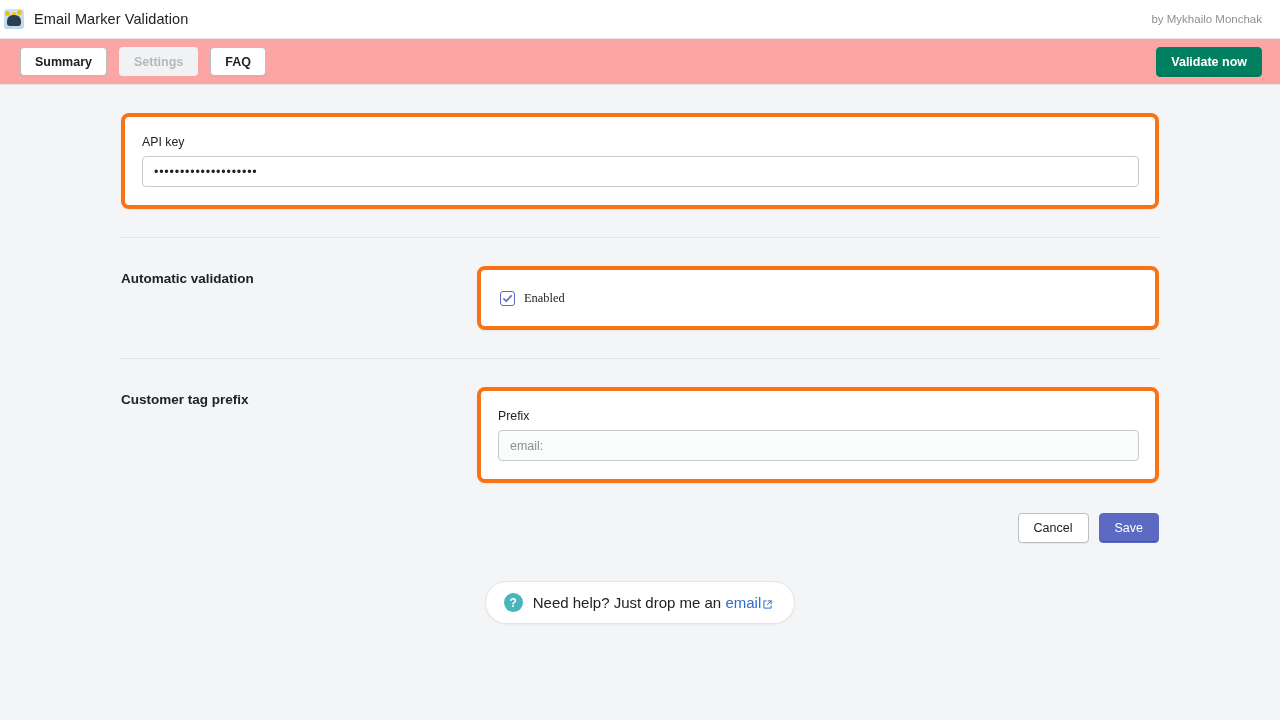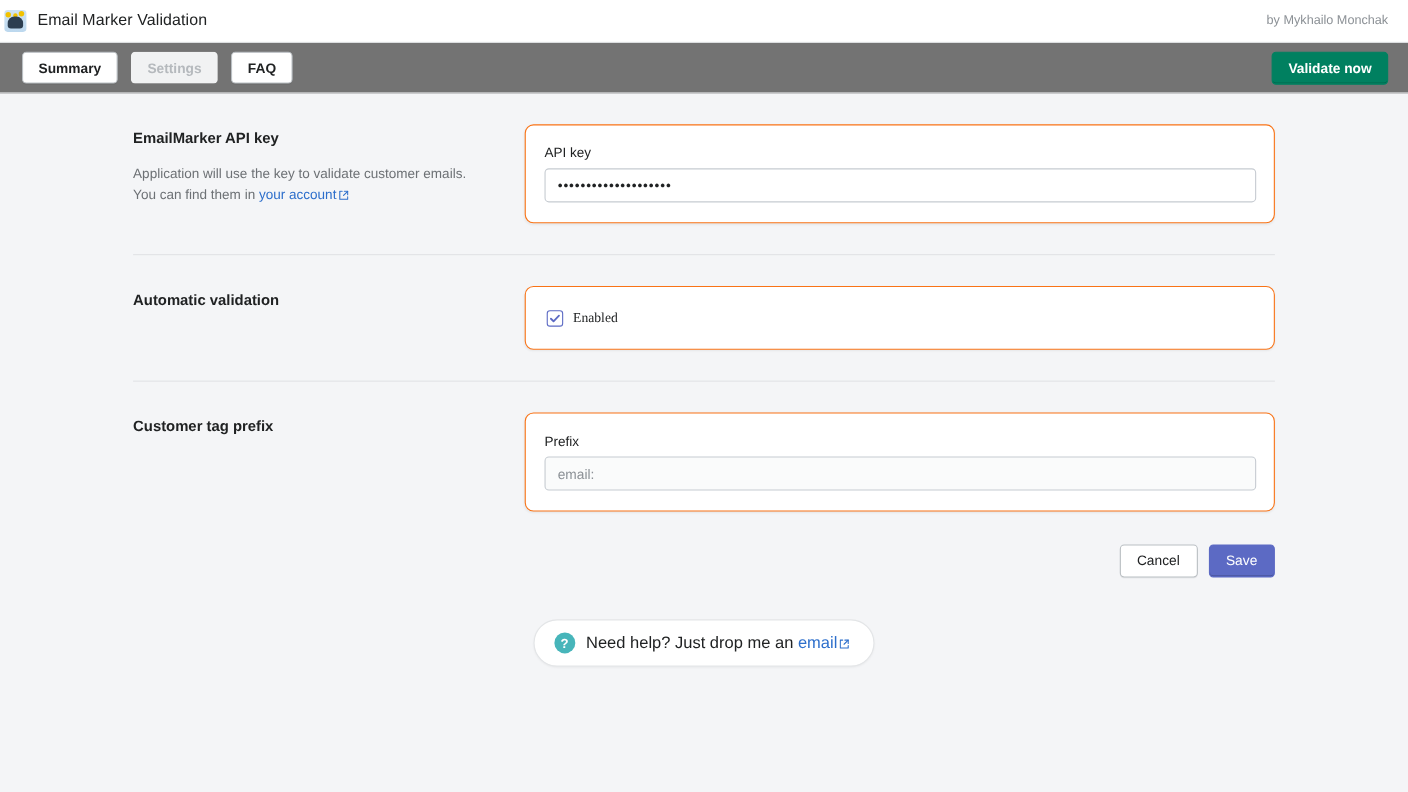--- a/index.html
+++ b/index.html
@@ -69,21 +69,21 @@
   }
   .app-author {
     margin-left: auto;
     font-size: 11.5px;
     color: #8c9196;
   }
 
   
   .tabbar {
     height: 46px;
-    background: #737373;
+    background: #fca5a5;
     display: flex;
     align-items: center;
     padding: 0 18px 0 20px;
     border-bottom: 1px solid #e1e3e5;
   }
   .tabs {
     display: flex;
     align-items: center;
     gap: 12px;
   }
@@ -168,21 +168,21 @@
   }
   .ext-icon {
     display: inline-block;
     vertical-align: -1px;
     margin-left: 2px;
   }
 
   .card {
     flex: 1;
     background: #ffffff;
-    border: 1px solid #f97316;
+    border: 4px solid #f97316;
     border-radius: 8px;
     box-shadow: 0 1px 2px rgba(0,0,0,0.06);
     padding: 18px 16px 18px 17px;
   }
 
   .field-label {
     font-size: 12.3px;
     color: #202223;
     margin-bottom: 7px;
   }
@@ -325,30 +325,20 @@
     <div class="tab disabled">Settings</div>
     <div class="tab">FAQ</div>
   </div>
   <div class="btn-primary-green">Validate now</div>
 </div>
 
 <div class="page">
   <div class="settings-wrap">
 
     <div class="section">
-      <div class="section-annotation">
-        <div class="section-title">EmailMarker API key</div>
-        <div class="section-desc"><span>Application will use the key to validate customer emails. You can find them in </span><a class="link">your account</a><span class="ext-icon">
-            <svg width="9" height="9" viewBox="0 0 10 10" fill="none" aria-hidden="true">
-              <path d="M3.4 1H1v8h8V6.6" stroke="#2c6ecb" stroke-width="1.1" stroke-linecap="round" stroke-linejoin="round"></path>
-              <path d="M5.6 1H9v3.4" stroke="#2c6ecb" stroke-width="1.1" stroke-linecap="round" stroke-linejoin="round"></path>
-              <path d="M9 1L4.8 5.2" stroke="#2c6ecb" stroke-width="1.1" stroke-linecap="round"></path>
-            </svg>
-          </span></div>
-      </div>
       <div class="card">
         <div class="field-label">API key</div>
         <input class="text-input" type="text" value="••••••••••••••••••••" style="">
       </div>
     </div>
 
     <div class="divider"></div>
 
     <div class="section">
       <div class="section-annotation">

